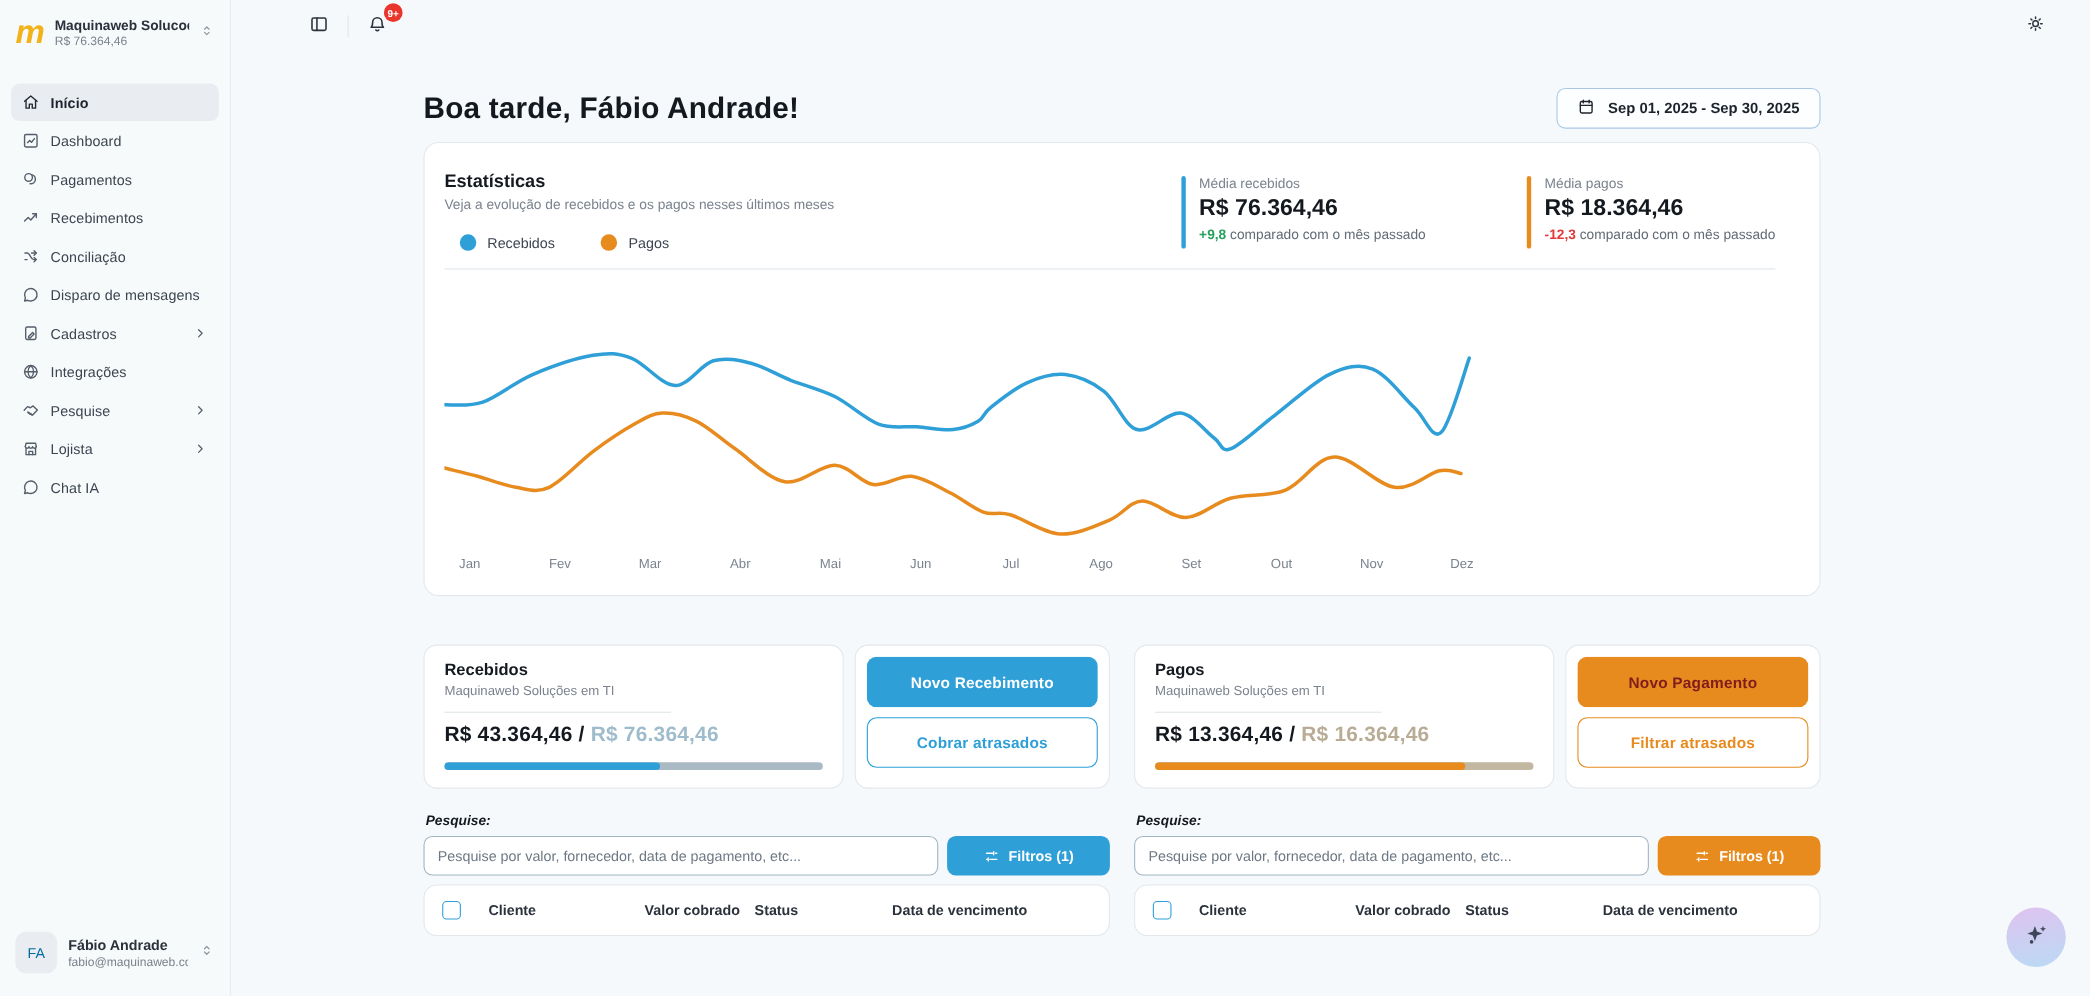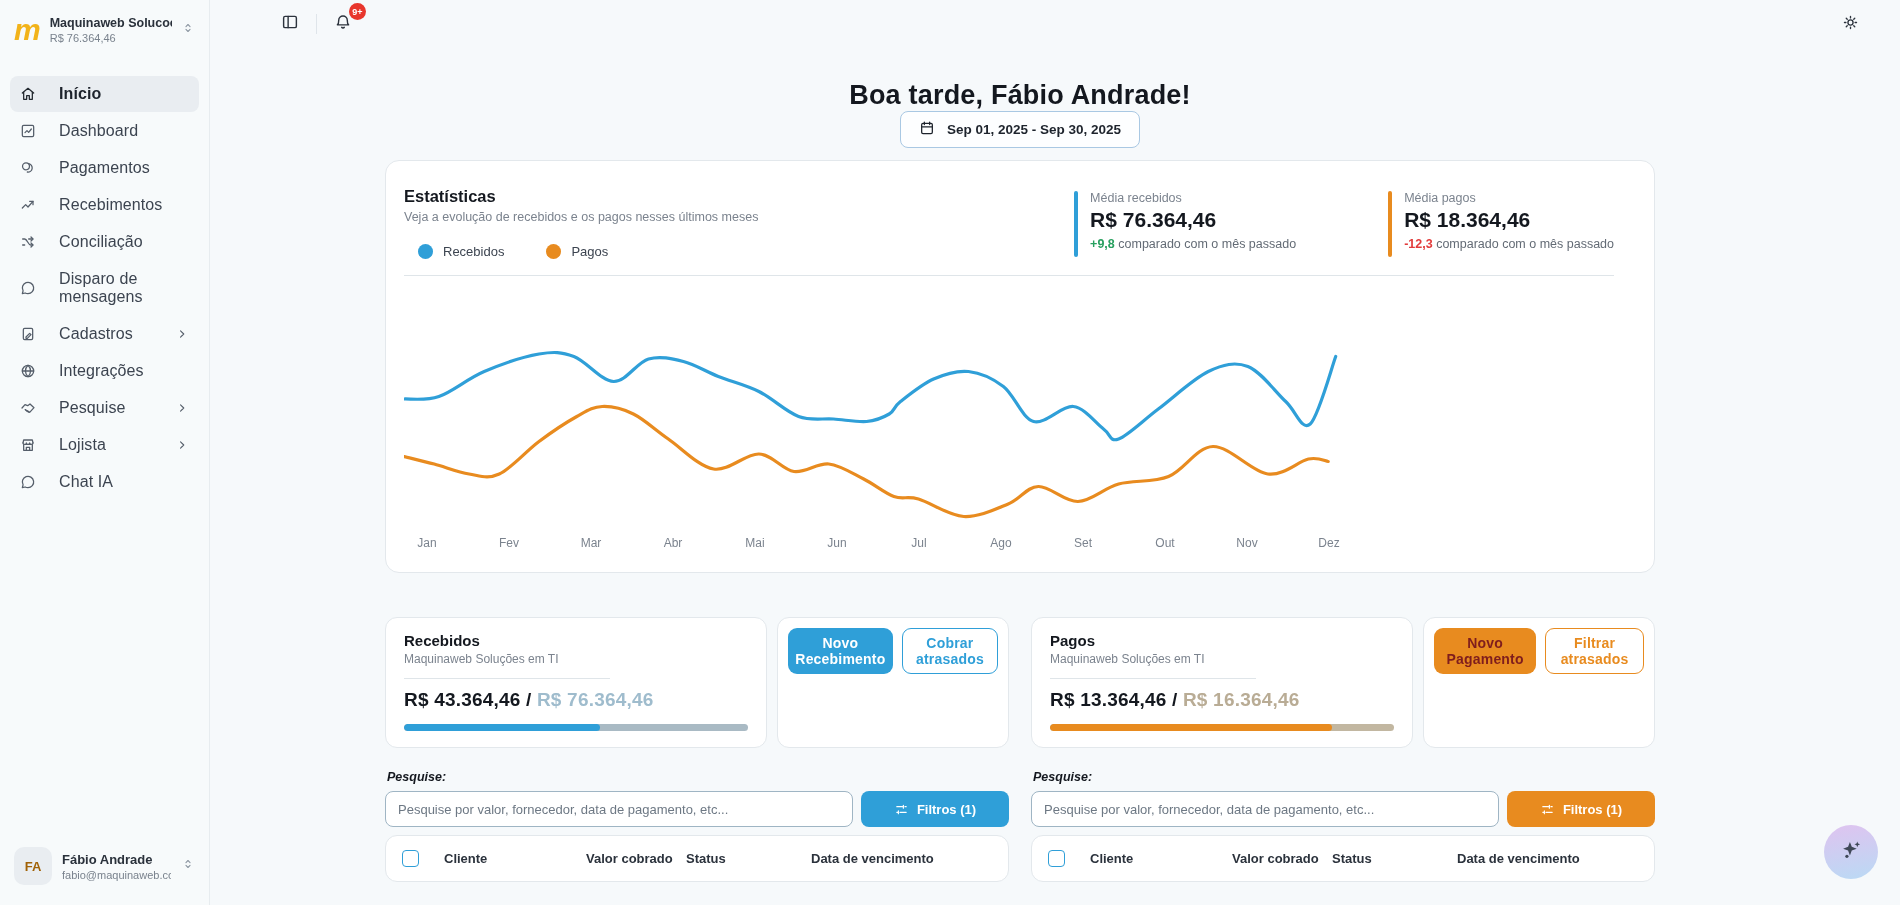--- a/index.html
+++ b/index.html
@@ -9,44 +9,44 @@
 
   
   .sidebar { width:210px; min-width:210px; height:100%; background:#f7fafb; border-right:1px solid #e7ecef; display:flex; flex-direction:column; padding:12px 10px 14px 10px; }
   .org { display:flex; align-items:center; gap:9px; padding:4px 4px 4px 2px; border-radius:8px; cursor:pointer; }
   .org-logo { font-size:30px; font-weight:800; font-style:italic; color:#f2b31a; line-height:28px; padding-left:2px; }
   .org-meta { flex:1; min-width:0; }
   .org-name { font-size:12.5px; font-weight:700; color:#2a313b; white-space:nowrap; overflow:hidden; }
   .org-balance { font-size:11px; color:#79828d; margin-top:2px; }
   .updown { color:#8d97a2; flex:none; }
   .nav { margin-top:28px; display:flex; flex-direction:column; gap:1px; }
-  .nav-item { display:flex; align-items:center; gap:23px; padding:9px 10px; border-radius:8px; font-size:16px; color:#3c4450; cursor:pointer; }
+  .nav-item { display:flex; align-items:center; gap:10px; padding:9px 10px; border-radius:8px; font-size:13px; color:#3c4450; cursor:pointer; }
   .nav-item.active { background:#e9edf1; color:#1d232c; font-weight:700; }
   .nav-item svg { flex:none; color:#555e6a; }
   .nav-item.active svg { color:#22282f; }
   .nav-item .nav-label { flex:1; letter-spacing:.1px; }
   .nav-item .chev { color:#9aa3ad; }
   .side-spacer { flex:1; }
   .user { display:flex; align-items:center; gap:10px; padding:6px 4px; border-radius:10px; cursor:pointer; }
-  .avatar { width:38px; height:38px; border-radius:10px; background:#e9edf1; color:#a16207; font-size:13px; font-weight:700; display:flex; align-items:center; justify-content:center; }
+  .avatar { width:38px; height:38px; border-radius:10px; background:#e9edf1; color:#0369a1; font-size:13px; font-weight:400; display:flex; align-items:center; justify-content:center; }
   .user-meta { flex:1; min-width:0; }
   .user-name { font-size:13px; font-weight:700; color:#2a313b; }
   .user-email { font-size:11px; color:#79828d; margin-top:2px; white-space:nowrap; overflow:hidden; }
 
   
   .main { flex:1; position:relative; display:flex; flex-direction:column; overflow:hidden; }
   .topbar { height:48px; display:flex; align-items:center; padding:0 36px 0 66px; }
   .tb-icon { width:28px; height:28px; display:flex; align-items:center; justify-content:center; border-radius:6px; cursor:pointer; color:#2c333d; }
   .tb-divider { width:1px; height:20px; background:#dfe5ea; margin:0 12px; }
   .bell-wrap { position:relative; }
   .badge { position:absolute; top:-7px; right:-9px; background:#e8362d; color:#fff; font-size:9px; font-weight:700; min-width:17px; height:17px; border-radius:9px; display:flex; align-items:center; justify-content:center; padding:0 3px; }
   .tb-right { margin-left:auto; }
 
   .content { margin-left:175px; width:1270px; }
-  .head-row { display:flex; align-items:center; justify-content:space-between; margin-top:32px;flex-direction:column; }
+  .head-row { display:flex; align-items:center; justify-content:space-between; margin-top:32px; }
   .greeting { font-size:27px; font-weight:800; letter-spacing:.2px; color:#14181f; }
   .date-btn { display:flex; align-items:center; gap:12px; border:1.5px solid #a9c8e3; background:#fdfeff; border-radius:8px; padding:8px 18px; font-size:13.5px; font-weight:700; color:#1d232c; cursor:pointer; }
   .date-btn svg { color:#1d232c; }
 
   .card { background:#ffffff; border:1px solid #e3e8ec; border-radius:14px; }
 
   
   .stats { margin-top:12px; padding:26px 40px 18px 18px; }
   .stats-head { display:flex; justify-content:space-between; }
   .stats-title { font-size:16.5px; font-weight:800; color:#14181f; }
@@ -72,21 +72,21 @@
   .col { width:624px; }
   .row1 { display:flex; gap:10px; }
   .sum-card { flex:1; padding:14px 18px 16px 18px; border-radius:12px; }
   .sum-title { font-size:15px; font-weight:800; color:#14181f; }
   .sum-sub { font-size:12px; color:#7b838e; margin-top:3px; }
   .sum-divider { border:none; border-top:1px solid #dfe5e9; margin:12px 0 10px 0; width:60%; }
   .amounts { font-size:19px; font-weight:800; color:#14181f; letter-spacing:.2px; }
   .amounts .muted { font-weight:800; }
   .progress { height:7px; border-radius:4px; margin-top:13px; overflow:hidden; }
   .progress > div { height:100%; border-radius:4px; }
-  .act-card { width:232px; padding:10px; border-radius:12px; display:flex; flex-direction:row; gap:9px; }
+  .act-card { width:232px; padding:10px; border-radius:12px; display:flex; flex-direction:column; gap:9px; }
   .btn { border-radius:9px; font-size:14px; font-weight:700; display:flex; align-items:center; justify-content:center; cursor:pointer; height:46px; letter-spacing:.2px; border:1.5px solid transparent; }
   .search-label { font-size:12.5px; font-weight:700; color:#14181f; margin:22px 0 7px 2px;font-style:italic; }
   .search-row { display:flex; gap:8px; }
   .search-input { flex:1; height:36px; border:1.5px solid #9fb5c4; border-radius:8px; background:#fff; padding:0 12px; font-size:13px; color:#333; font-family:inherit; }
   .search-input::placeholder { color:#6d7884; }
   .filter-btn { width:148px; height:36px; border-radius:8px; color:#fff; font-size:13px; font-weight:700; display:flex; align-items:center; justify-content:center; gap:8px; cursor:pointer; }
   .table-card { margin-top:8px; border-radius:12px; overflow:hidden; }
   .thead { display:grid; grid-template-columns:42px 142px 100px 125px 1fr; align-items:center; padding:14px 0 14px 16px; }
   .th { font-size:13px; font-weight:700; color:#2b323c; }
   .cb { width:17px; height:17px; border:1.5px solid #2f9fd8; border-radius:4px; background:#fff; cursor:pointer; }

